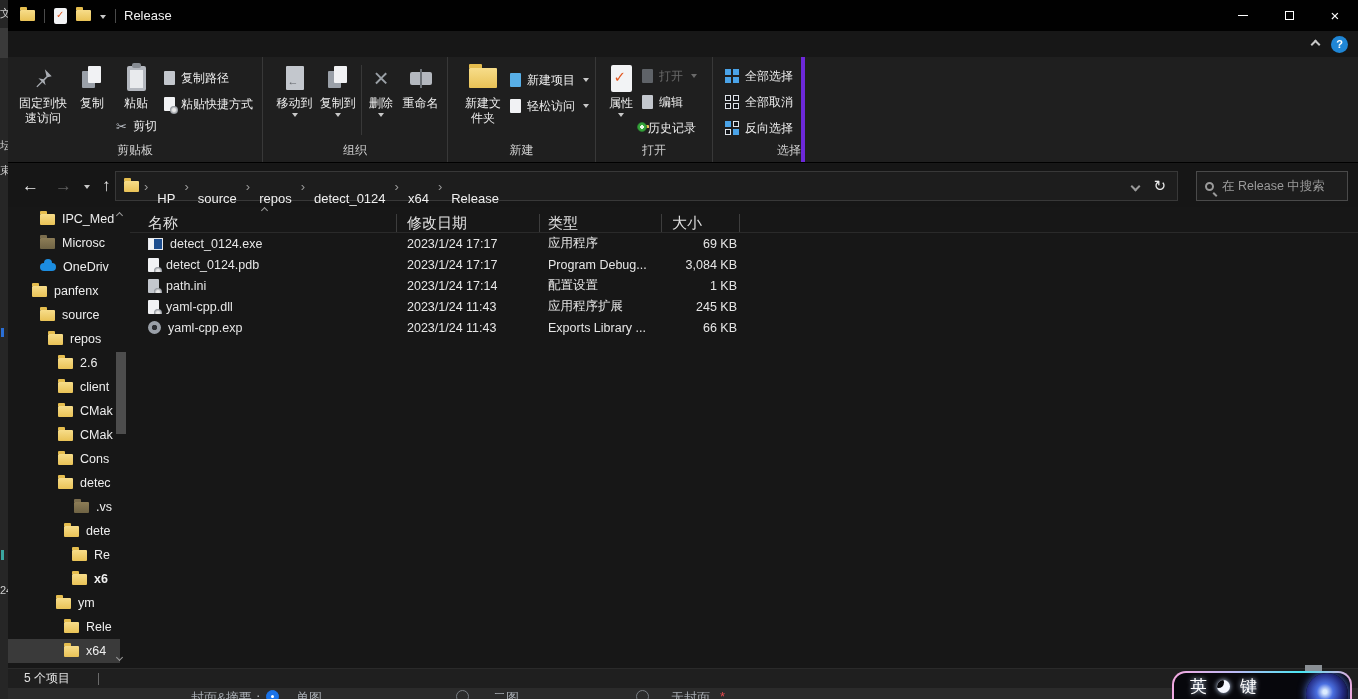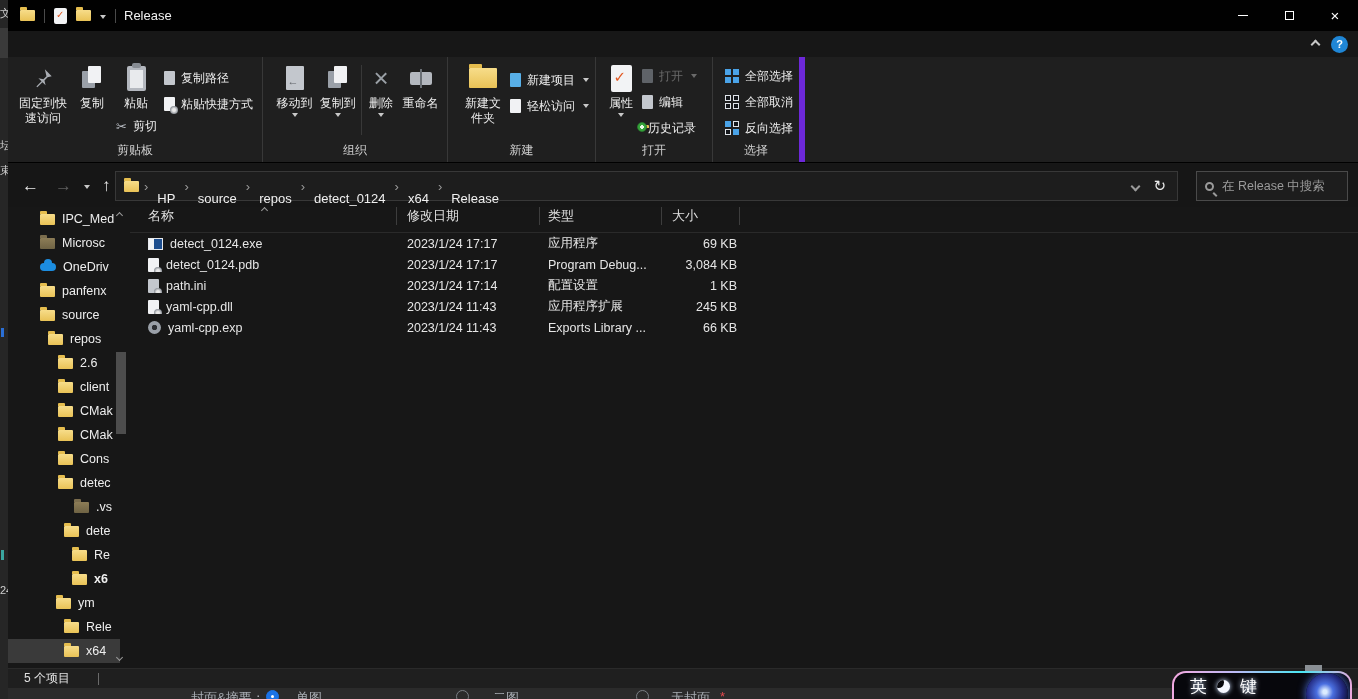--- a/index.html
+++ b/index.html
@@ -106,21 +106,21 @@
   #content { position:absolute; left:0; top:207px; width:100%; height:461px; background:#171717; }
   #sidebar { position:absolute; left:0; top:0; width:122px; height:100%; overflow:hidden; }
   .srow { height:24px; display:flex; align-items:center; gap:7px; font-size:12.5px; color:#eee; white-space:nowrap; }
   .srow.sel { background:#3a3a3a; width:112px; }
   #side-scroll-up { position:absolute; right:8px; top:6px; }
   #side-scroll-down { position:absolute; right:8px; bottom:8px; }
   #side-thumb { position:absolute; right:4px; top:145px; width:10px; height:82px; background:#4d4d4d; }
   .chev.tiny { width:5px; height:5px; border-width:1.5px; border-color:#9a9a9a; }
 
   #filelist { position:absolute; left:122px; top:0; right:0; height:100%; }
-  #colheader { position:relative; display:flex; height:26px; font-size:13px; color:#e0e0e0; border-bottom:1px solid #2a2a2a; align-items:flex-start; }
+  #colheader { position:relative; display:flex; height:26px; font-size:15px; color:#e0e0e0; border-bottom:1px solid #2a2a2a; align-items:flex-end; }
   .hcell { height:18px; display:flex; align-items:center; border-right:1px solid #3d3d3d; padding-left:18px; }
   .hcell.c-name { width:267px; }
   .hcell.c-date { width:143px; padding-left:10px; }
   .hcell.c-type { width:122px; padding-left:8px; }
   .hcell.c-size { width:78px; padding-left:10px; }
   #sortcaret { position:absolute; left:132px; top:1px; }
   .frow { display:flex; align-items:center; height:21px; font-size:12.5px; color:#e6e6e6; }
   .fcell { white-space:nowrap; overflow:hidden; }
   .fc-name { width:267px; display:flex; align-items:center; gap:7px; padding-left:18px; }
   .fc-date { width:143px; padding-left:10px; }
@@ -328,21 +328,21 @@
             </div>
             <div class="smbtn">
               <span class="histfold"><span class="fold"></span><span class="clock"></span></span>
               <span>历史记录</span>
             </div>
           </div>
         </div>
         <div class="rlabel">打开</div>
       </div>
 
-      <div class="rgroup" style="width:92px; border-right:6px solid #6d28d9;">
+      <div class="rgroup" style="width:92px; border-right:4px solid #6d28d9;align-items:flex-end;">
         <div class="rbody" style="padding-left:8px;">
           <div class="smcol" style="margin-top:2px;">
             <div class="smbtn">
               <span class="sq4">
                   <i></i>
                   <i></i>
                   <i></i>
                   <i></i>
                 </span>
               <span>全部选择</span>
@@ -413,21 +413,21 @@
             <span>IPC_Med</span>
           </div>
         <div class="srow" style="padding-left:32px;">
             <span class="fold dim"></span>
             <span>Microsc</span>
           </div>
         <div class="srow" style="padding-left:32px;">
             <span class="cloud"></span>
             <span>OneDriv</span>
           </div>
-        <div class="srow" style="padding-left:32px;">
+        <div class="srow" style="padding-left:24px;">
             <span class="fold"></span>
             <span>panfenx</span>
           </div>
         <div class="srow" style="padding-left:32px;">
             <span class="fold"></span>
             <span>source</span>
           </div>
         <div class="srow" style="padding-left:40px;">
             <span class="fold"></span>
             <span>repos</span>

